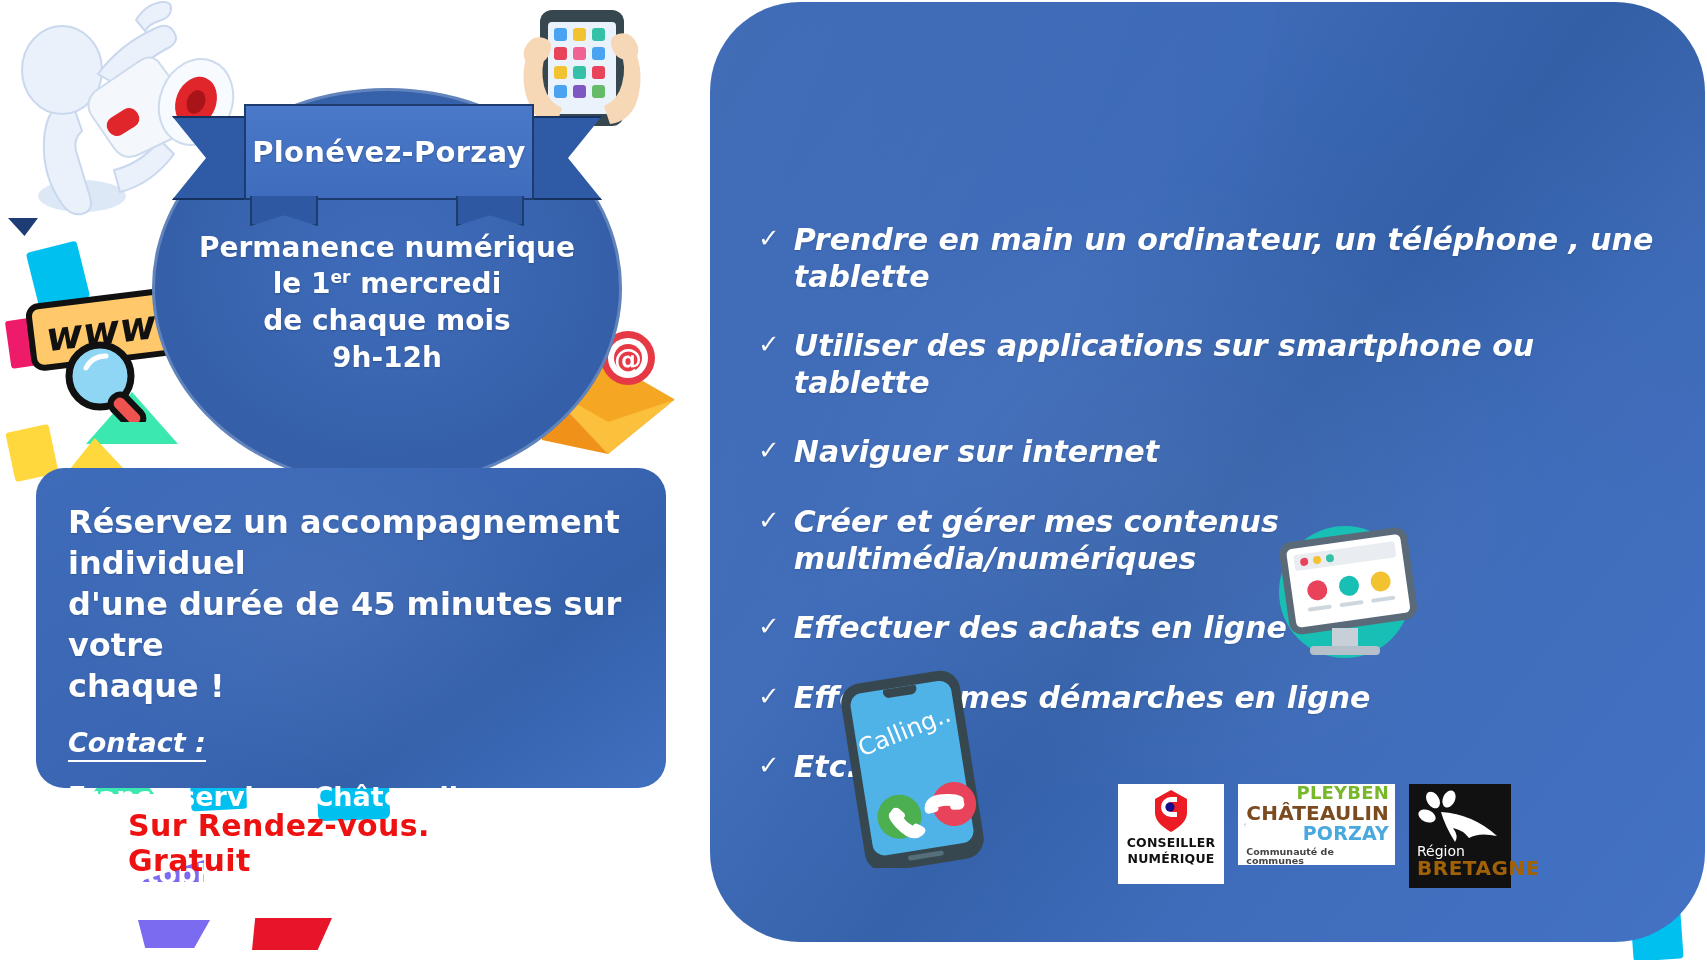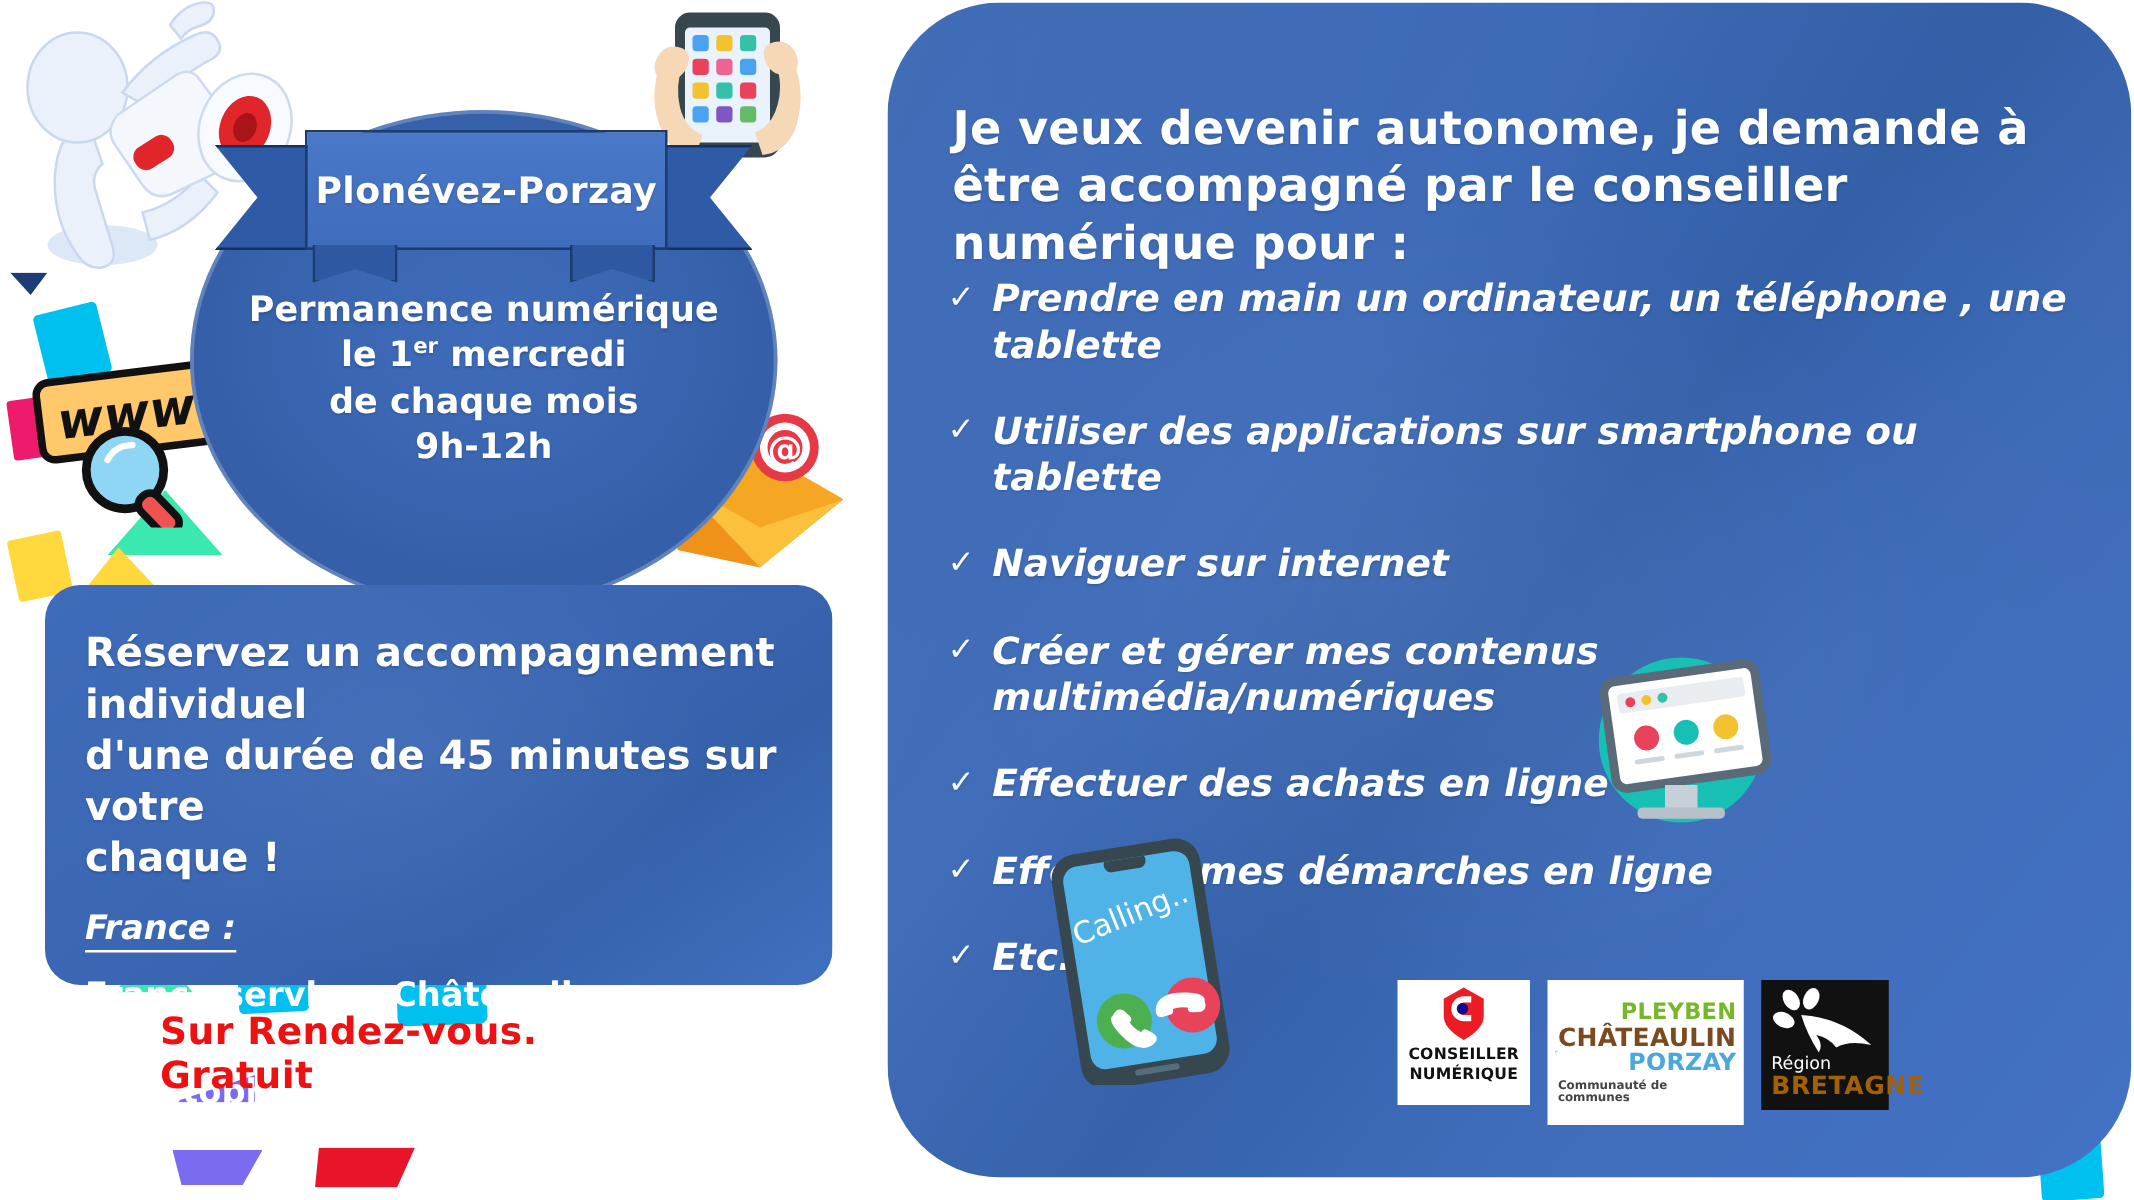--- a/index.html
+++ b/index.html
@@ -247,38 +247,37 @@
       <span>le 1</span><sup>er</sup><span> mercredi</span>
     </div>
     <div>de chaque mois</div>
     <div>9h-12h</div>
   </div>
 
   <div class="contact-card">
     <div class="cc-line">Réservez un accompagnement individuel</div>
     <div class="cc-line">d'une durée de 45 minutes sur votre</div>
     <div class="cc-line">chaque !</div>
-    <div class="cc-contact">France :</div>
+    <div class="cc-contact">Contact :</div>
     <div class="cc-row">
       <span>France services Châteaulin</span>
       <span class="num">02.98.16.14.20</span>
     </div>
     <div class="cc-row" style="margin-top:6px;">
       <span>Christophe GASCHET</span>
       <span class="num">06.75.24.88.56</span>
     </div>
   </div>
 
   <div class="slogan">Sur Rendez-vous. Gratuit</div>
 
   <div class="right-panel">
     <div class="rp-sheen"></div>
     <div class="rp-sheen2"></div>
 
-    <div class="rp-head">Je veux devenir autonome, je  demande à être accompagné par le conseiller numérique pour :</div>
 
     <div class="bullets">
       <div class="bullet">
         <span class="tick">✓</span>
         <span class="btxt">Prendre en main un ordinateur, un téléphone , une tablette</span>
       </div>
       <div class="bullet">
         <span class="tick">✓</span>
         <span class="btxt">Utiliser des applications sur smartphone ou tablette</span>
       </div>
@@ -349,21 +348,21 @@
                   align-items:center;gap:2px;padding:4px 0;box-sizing:border-box;">
         <svg width="40" height="46" viewBox="0 0 40 46" aria-hidden="true">
           <path d="M20 2 L36 11 v14 q0 10 -16 19 Q4 35 4 25 V11 Z" fill="#ed1b24"></path>
           <path d="M20 9 a10 10 0 1 0 0 20 h6 v-5 h-6 a5 5 0 1 1 0 -10 h6 V9z" fill="#fff"></path>
           <circle cx="19" cy="19" r="4.6" fill="#140a8c"></circle>
         </svg>
         <div style="font-size:12.5px;font-weight:700;color:#111;letter-spacing:.2px;line-height:1.12;">CONSEILLER</div>
         <div style="font-size:12.5px;font-weight:700;color:#111;letter-spacing:.2px;line-height:1.12;">NUMÉRIQUE</div>
       </div>
 
-      <div style="width:157px;height:116px;background:#fff;display:flex;align-items:center;
+      <div style="width:157px;height:81px;background:#fff;display:flex;align-items:center;
                   padding:4px 6px;box-sizing:border-box;">
         <svg width="46" height="90" viewBox="0 0 46 90" aria-hidden="true">
           <path d="M44 6 q-22 6 -36 26" fill="none" stroke="#76b82a" stroke-width="5" stroke-linecap="round"></path>
           <path d="M2 34 q22 -8 44 -2" fill="none" stroke="#7b4a1e" stroke-width="5" stroke-linecap="round"></path>
           <path d="M6 40 q20 18 22 46" fill="none" stroke="#4aa8dd" stroke-width="4.5" stroke-linecap="round"></path>
         </svg>
         <div style="display:flex;flex-direction:column;align-items:flex-end;line-height:1;">
           <div style="font-size:18px;font-weight:700;color:#76b82a;letter-spacing:.2px;">PLEYBEN</div>
           <div style="font-size:20px;font-weight:700;color:#7b4a1e;letter-spacing:.2px;margin-top:1px;">CHÂTEAULIN</div>
           <div style="font-size:19px;font-weight:700;color:#4aa8dd;letter-spacing:.2px;margin-top:1px;">PORZAY</div>

